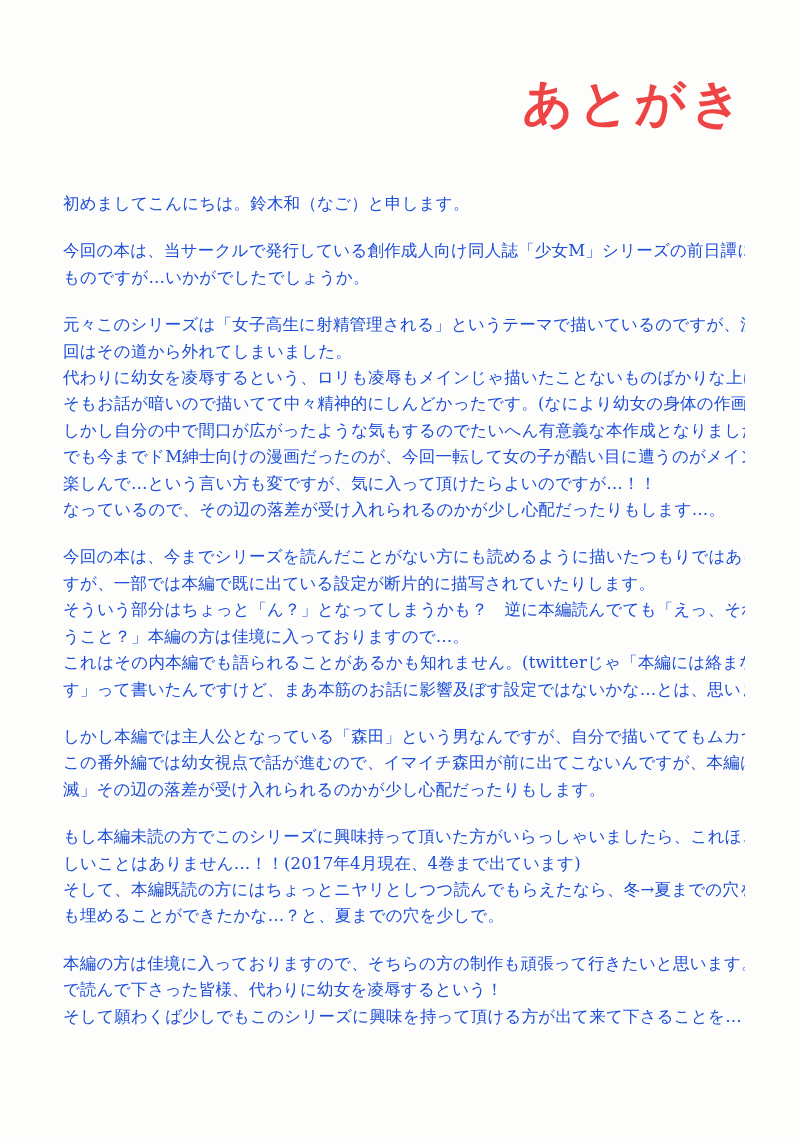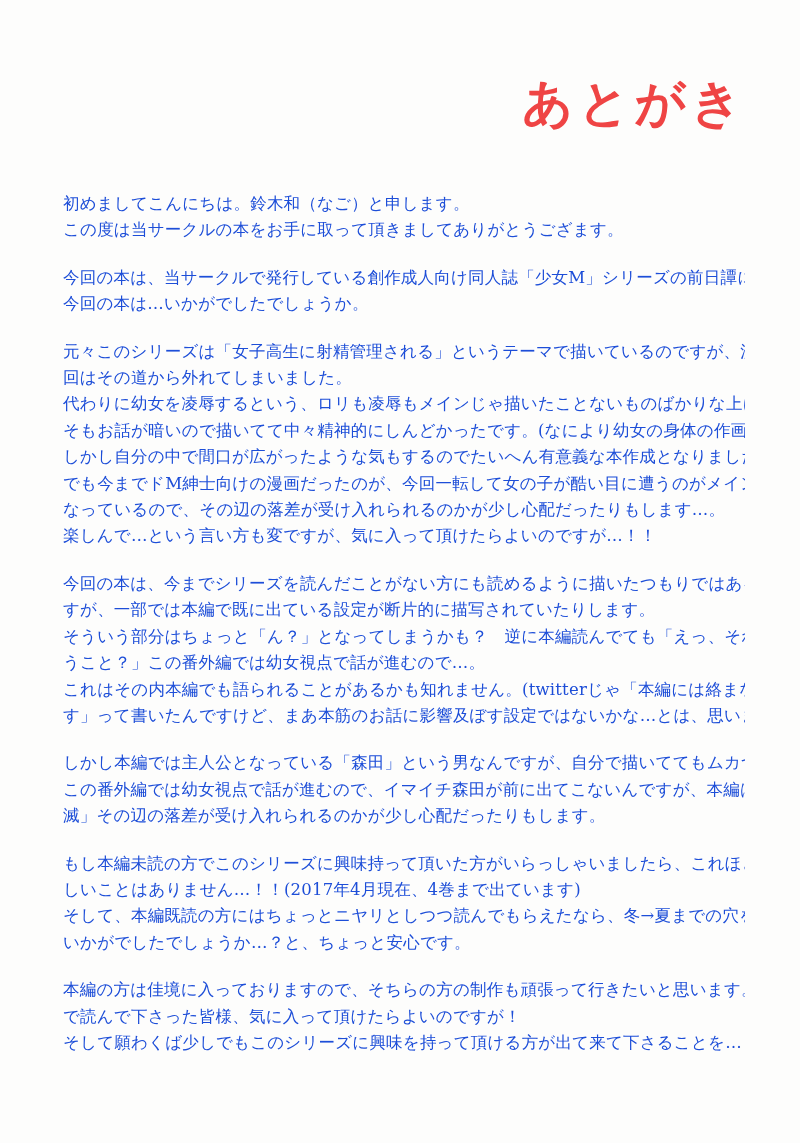--- a/index.html
+++ b/index.html
@@ -43,61 +43,60 @@
 <body>
 
 <div class="page">
 
   <div class="page-title">あとがき</div>
 
   <div class="body-text">
 
     <div class="paragraph">
       <div class="line">初めましてこんにちは。鈴木和（なご）と申します。</div>
-      <div class="line">この度は当サークルの本をお手に取って頂きましてありがとうござます。</div>
     </div>
 
     <div class="paragraph">
       <div class="line">今回の本は、当サークルで発行している創作成人向け同人誌「少女M」シリーズの前日譚に当たる</div>
-      <div class="line">今回の本は…いかがでしたでしょうか。</div>
+      <div class="line">ものですが…いかがでしたでしょうか。</div>
     </div>
 
     <div class="paragraph">
       <div class="line">元々このシリーズは「女子高生に射精管理される」というテーマで描いているのですが、流石に今</div>
       <div class="line">回はその道から外れてしまいました。</div>
       <div class="line">代わりに幼女を凌辱するという、ロリも凌辱もメインじゃ描いたことないものばかりな上に、そも</div>
       <div class="line">そもお話が暗いので描いてて中々精神的にしんどかったです。(なにより幼女の身体の作画という</div>
       <div class="line">しかし自分の中で間口が広がったような気もするのでたいへん有意義な本作成となりました。</div>
       <div class="line">でも今までドM紳士向けの漫画だったのが、今回一転して女の子が酷い目に遭うのがメインの本に</div>
+      <div class="line">楽しんで…という言い方も変ですが、気に入って頂けたらよいのですが…！！</div>
       <div class="line">なっているので、その辺の落差が受け入れられるのかが少し心配だったりもします…。</div>
-      <div class="line">楽しんで…という言い方も変ですが、気に入って頂けたらよいのですが…！！</div>
     </div>
 
     <div class="paragraph">
       <div class="line">今回の本は、今までシリーズを読んだことがない方にも読めるように描いたつもりではあるので</div>
       <div class="line">すが、一部では本編で既に出ている設定が断片的に描写されていたりします。</div>
       <div class="line">そういう部分はちょっと「ん？」となってしまうかも？　逆に本編読んでても「えっ、それどうい</div>
-      <div class="line">うこと？」この番外編では幼女視点で話が進むので…。</div>
+      <div class="line">うこと？」本編の方は佳境に入っておりますので…。</div>
       <div class="line">これはその内本編でも語られることがあるかも知れません。(twitterじゃ「本編には絡まない本で</div>
       <div class="line">す」って書いたんですけど、まあ本筋のお話に影響及ぼす設定ではないかな…とは、思います)</div>
     </div>
 
     <div class="paragraph">
       <div class="line">しかし本編では主人公となっている「森田」という男なんですが、自分で描いててもムカつくので</div>
       <div class="line">この番外編では幼女視点で話が進むので、イマイチ森田が前に出てこないんですが、本編は彼の「破</div>
       <div class="line">滅」その辺の落差が受け入れられるのかが少し心配だったりもします。</div>
     </div>
 
     <div class="paragraph">
       <div class="line">もし本編未読の方でこのシリーズに興味持って頂いた方がいらっしゃいましたら、これほどうれ</div>
       <div class="line">しいことはありません…！！(2017年4月現在、4巻まで出ています)</div>
       <div class="line">そして、本編既読の方にはちょっとニヤリとしつつ読んでもらえたなら、冬→夏までの穴を少しで</div>
-      <div class="line">いかがでしたでしょうか…？と、ちょっと安心です。</div>
+      <div class="line">も埋めることができたかな…？と、夏までの穴を少しで。</div>
     </div>
 
     <div class="paragraph">
       <div class="line">本編の方は佳境に入っておりますので、そちらの方の制作も頑張って行きたいと思います。ここま</div>
-      <div class="line">で読んで下さった皆様、気に入って頂けたらよいのですが！</div>
+      <div class="line">で読んで下さった皆様、代わりに幼女を凌辱するという！</div>
       <div class="line">そして願わくば少しでもこのシリーズに興味を持って頂ける方が出て来て下さることを…！！！</div>
     </div>
 
   </div>
 </div>
 
 </body></html>

